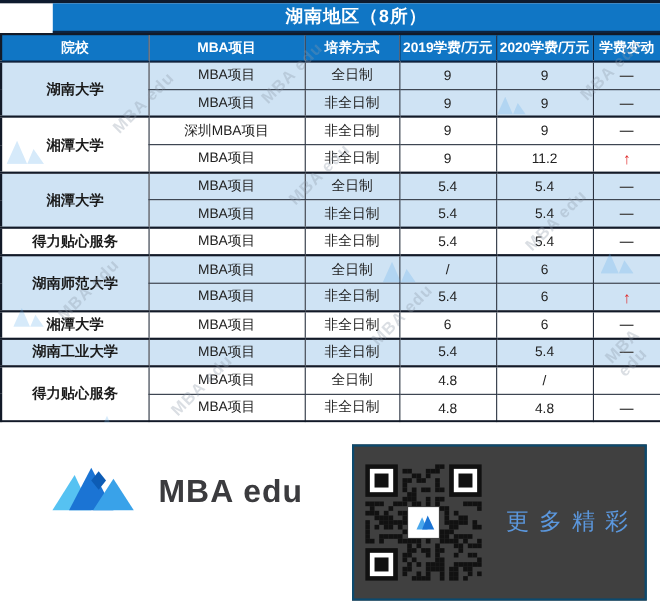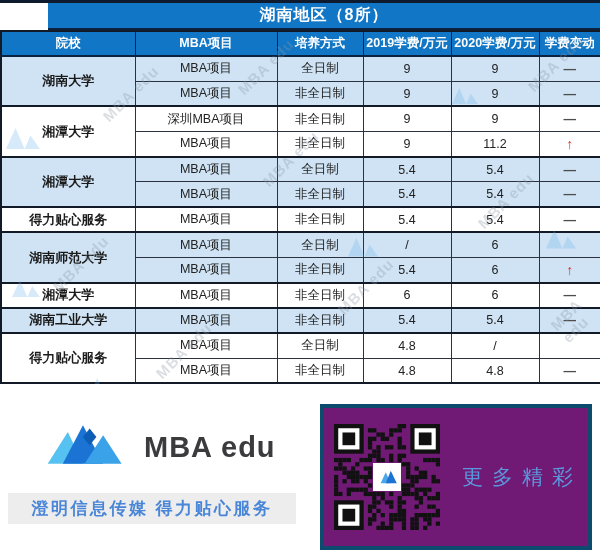--- a/index.html
+++ b/index.html
@@ -39,21 +39,21 @@
   .footer{position:relative;width:600px;height:168px;background:#fff;}
   .logo-block{position:absolute;left:46px;top:36px;display:flex;align-items:center;}
   .logo-icon{width:84px;height:54px;}
   .logo-words{margin-left:14px;}
   .logo-title{font-size:29px;font-weight:800;color:#3b3b3e;letter-spacing:1px;line-height:1;}
   .logo-sub{font-size:9px;color:#98989c;letter-spacing:4px;margin-top:5px;}
   .tagline{position:absolute;left:8px;top:109px;width:288px;height:31px;background:#ededed;
     display:flex;align-items:center;justify-content:center;
     color:#4a86d8;font-size:17px;font-weight:bold;letter-spacing:2.5px;}
   .qr-box{position:absolute;left:320px;top:20px;width:264px;height:138px;
-    border:4px solid #0c4a6e;background:#701a75;display:flex;align-items:center;}
+    border:2px solid #0c4a6e;background:#404040;display:flex;align-items:center;}
   .qr-code{width:106px;height:106px;margin-left:10px;flex:0 0 auto;}
   .qr-caption{margin-left:22px;color:#5b97dd;font-size:21px;letter-spacing:9px;
     line-height:1.9;font-weight:500;}
 </style>
 </head>
 <body>
 
 <div class="canvas">
 
   <div class="topline"></div>
@@ -208,21 +208,20 @@
         <polygon points="2,52 26,14 44,52" fill="#56c2f2"></polygon>
         <polygon points="20,52 44,6 68,52" fill="#1b74d4"></polygon>
         <polygon points="44,20 52,10 60,20 52,30" fill="#0d5cb5"></polygon>
         <polygon points="46,52 68,18 90,52" fill="#39a2e9"></polygon>
       </svg>
       <div class="logo-words">
         <div class="logo-title">MBA edu</div>
       </div>
     </div>
 
-    <div class="tagline">澄明信息传媒  得力贴心服务</div>
 
     <div class="qr-box">
       <svg class="qr-code" viewBox="0 0 106 106" xmlns="http://www.w3.org/2000/svg">
           <rect x="63.6" y="0" width="4.24" height="4.24" fill="#111"></rect>
           <rect x="67.84" y="0" width="4.24" height="4.24" fill="#111"></rect>
           <rect x="33.92" y="4.24" width="4.24" height="4.24" fill="#111"></rect>
           <rect x="38.160000000000004" y="4.24" width="4.24" height="4.24" fill="#111"></rect>
           <rect x="55.120000000000005" y="4.24" width="4.24" height="4.24" fill="#111"></rect>
           <rect x="59.36" y="4.24" width="4.24" height="4.24" fill="#111"></rect>
           <rect x="63.6" y="4.24" width="4.24" height="4.24" fill="#111"></rect>

